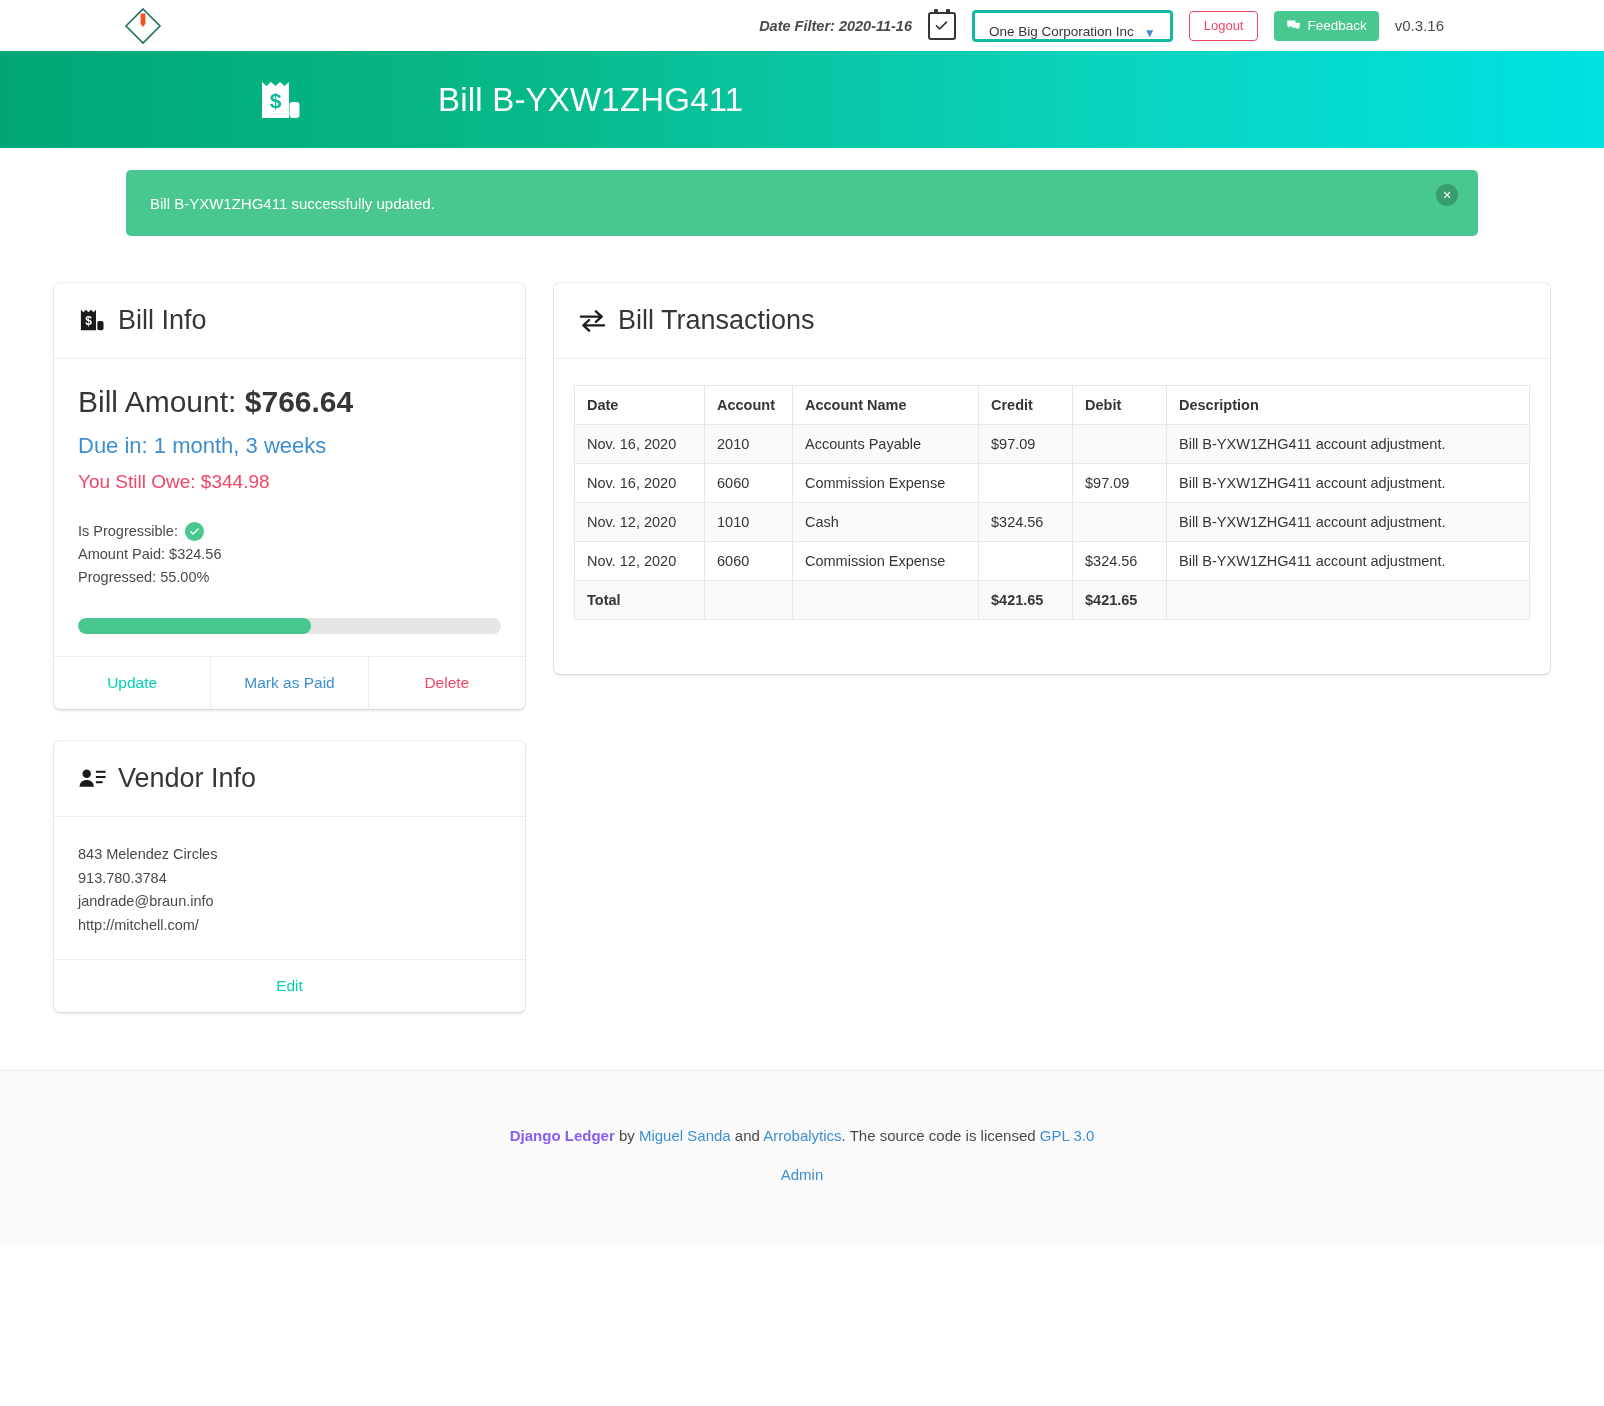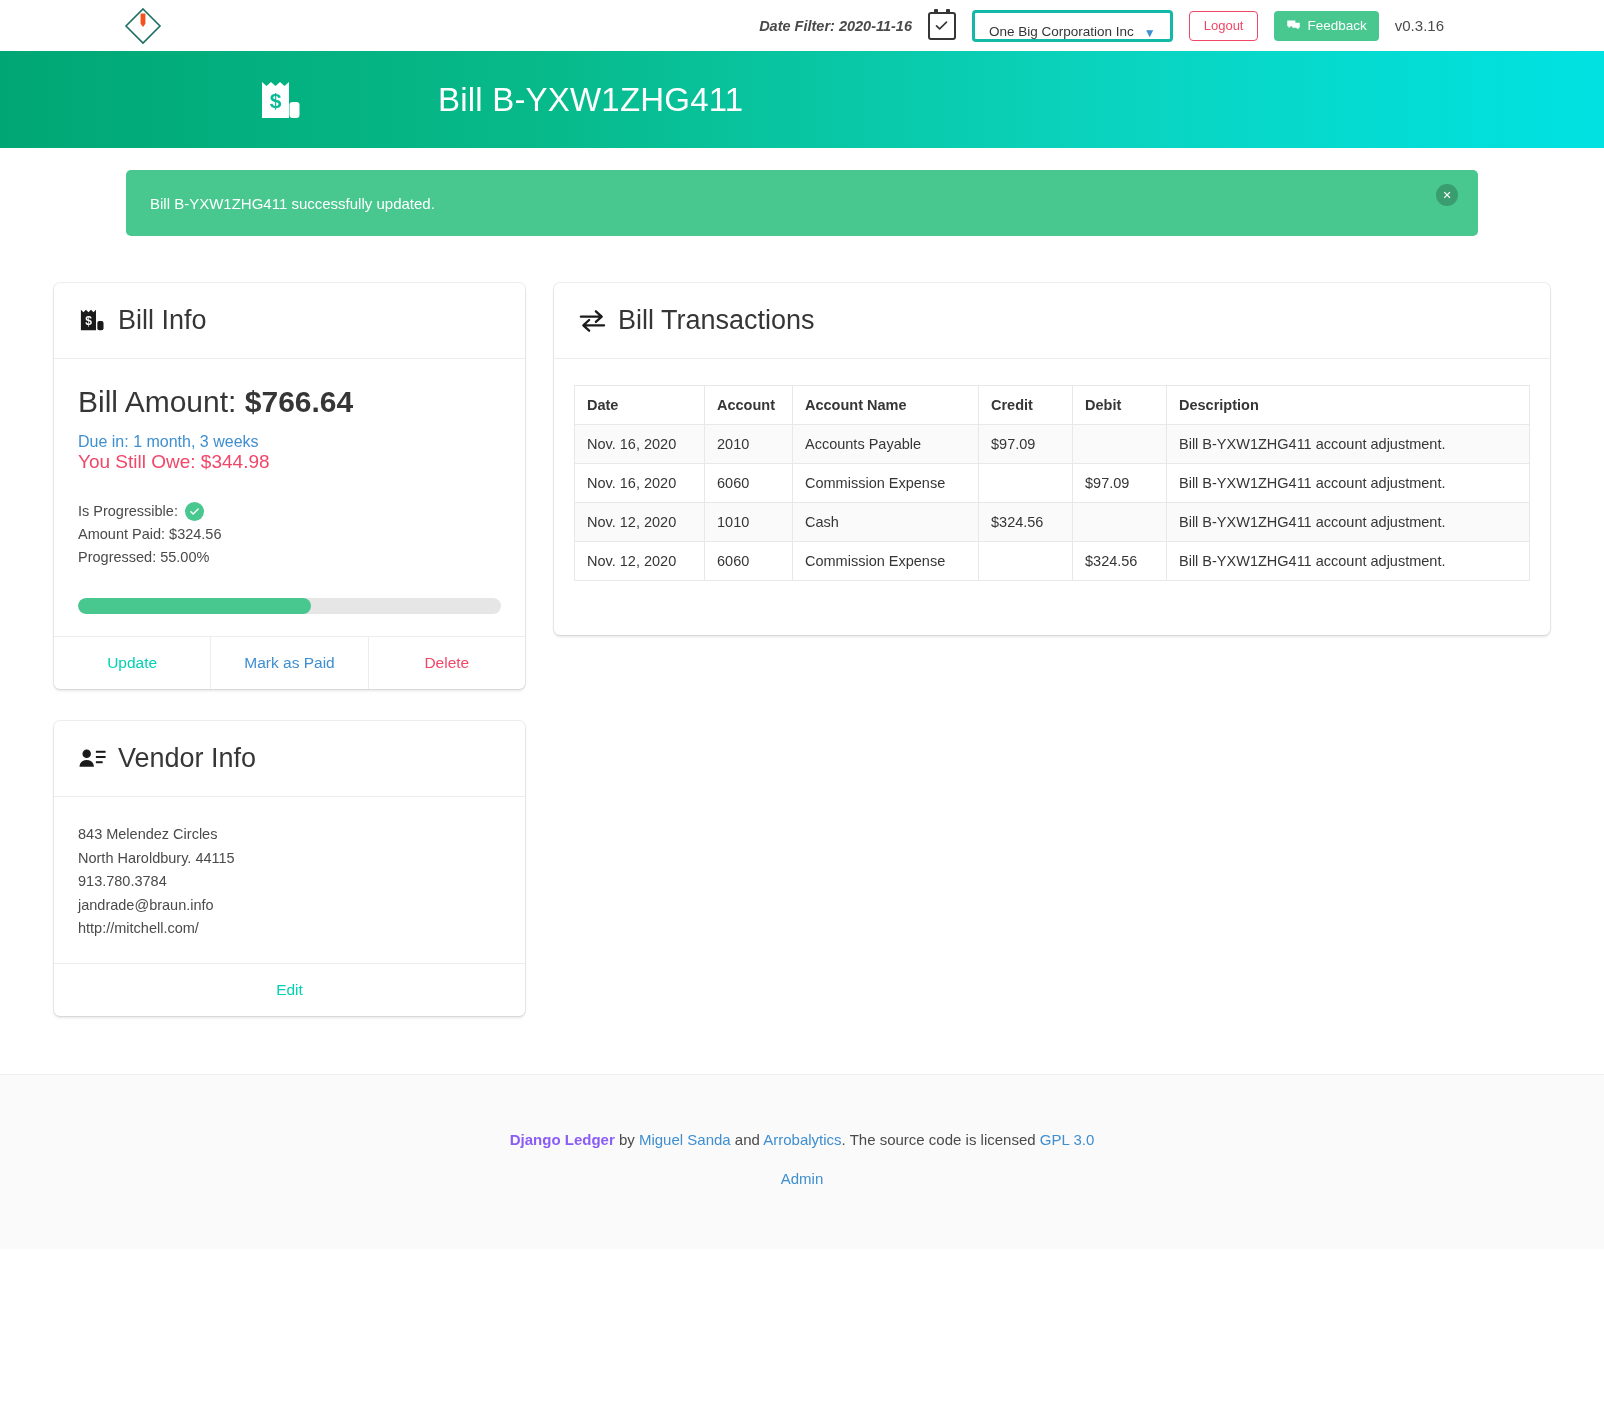--- a/index.html
+++ b/index.html
@@ -170,21 +170,21 @@
     display: flex;
     align-items: center;
     gap: 11px;
   }
   .card-head h2 { font-size: 27px; font-weight: 400; color: #363636; }
   .card-head svg { width: 29px; height: 29px; fill: #1b1b1b; }
   .card-body { padding: 26px 24px 22px 24px; }
 
   .bill-amount { font-size: 30px; font-weight: 400; color: #363636; margin-bottom: 14px; }
   .bill-amount b { font-weight: bold; }
-  .due-in { font-size: 16px; color: #3e8ed0; margin-bottom: 0; }
+  .due-in { font-size: 22px; color: #3e8ed0; margin-bottom: 12px; }
   .owe { font-size: 19px; color: #f14668; margin-bottom: 27px; }
   .meta-line { font-size: 14.5px; color: #4a4a4a; line-height: 23px; display: flex; align-items: center; gap: 7px; }
   .tick {
     width: 19px; height: 19px; border-radius: 50%;
     background: #48c78e; display: inline-flex;
     align-items: center; justify-content: center;
   }
   .tick svg { width: 11px; height: 11px; fill: #fff; }
 
   .progress {
@@ -375,21 +375,20 @@
           <circle cx="9" cy="10" r="4.4" fill="#1b1b1b"></circle>
           <path d="M1.6 23.5 c0 -4.4 3.3 -7 7.4 -7 c4.1 0 7.4 2.6 7.4 7 z" fill="#1b1b1b"></path>
           <rect x="18.5" y="7" width="10" height="2.1" fill="#1b1b1b"></rect>
           <rect x="18.5" y="12.4" width="10" height="2.1" fill="#1b1b1b"></rect>
           <rect x="18.5" y="17.8" width="7" height="2.1" fill="#1b1b1b"></rect>
         </svg>
         <h2>Vendor Info</h2>
       </div>
       <div class="card-body">
         <div class="vendor-line">843 Melendez Circles</div>
-        <div class="vendor-line">North Haroldbury. 44115</div>
         <div class="vendor-line">913.780.3784</div>
         <div class="vendor-line">jandrade@braun.info</div>
         <div class="vendor-line">http://mitchell.com/</div>
       </div>
       <div class="card-actions">
         <a class="act-edit" href="#">Edit</a>
       </div>
     </div>
 
   </div>
@@ -441,20 +440,28 @@
                 <td>Bill B-YXW1ZHG411 account adjustment.</td>
               </tr>
               <tr>
                 <td class="c-date">Nov. 12, 2020</td>
                 <td class="c-acct">6060</td>
                 <td class="c-aname">Commission Expense</td>
                 <td class="c-credit"></td>
                 <td class="c-debit">$324.56</td>
                 <td>Bill B-YXW1ZHG411 account adjustment.</td>
               </tr>
+              <tr class="total-row">
+                <td class="c-date">Total</td>
+                <td class="c-acct"></td>
+                <td class="c-aname"></td>
+                <td class="c-credit">$421.65</td>
+                <td class="c-debit">$421.65</td>
+                <td></td>
+              </tr>
             </tbody>
         </table>
       </div>
     </div>
   </div>
 </div>
 
 <div class="footer">
   <div>
     <b>Django Ledger</b><span> by </span><a href="#">Miguel Sanda</a><span> and </span><a href="#">Arrobalytics</a><span>. The source code is licensed </span><a href="#">GPL 3.0</a>

